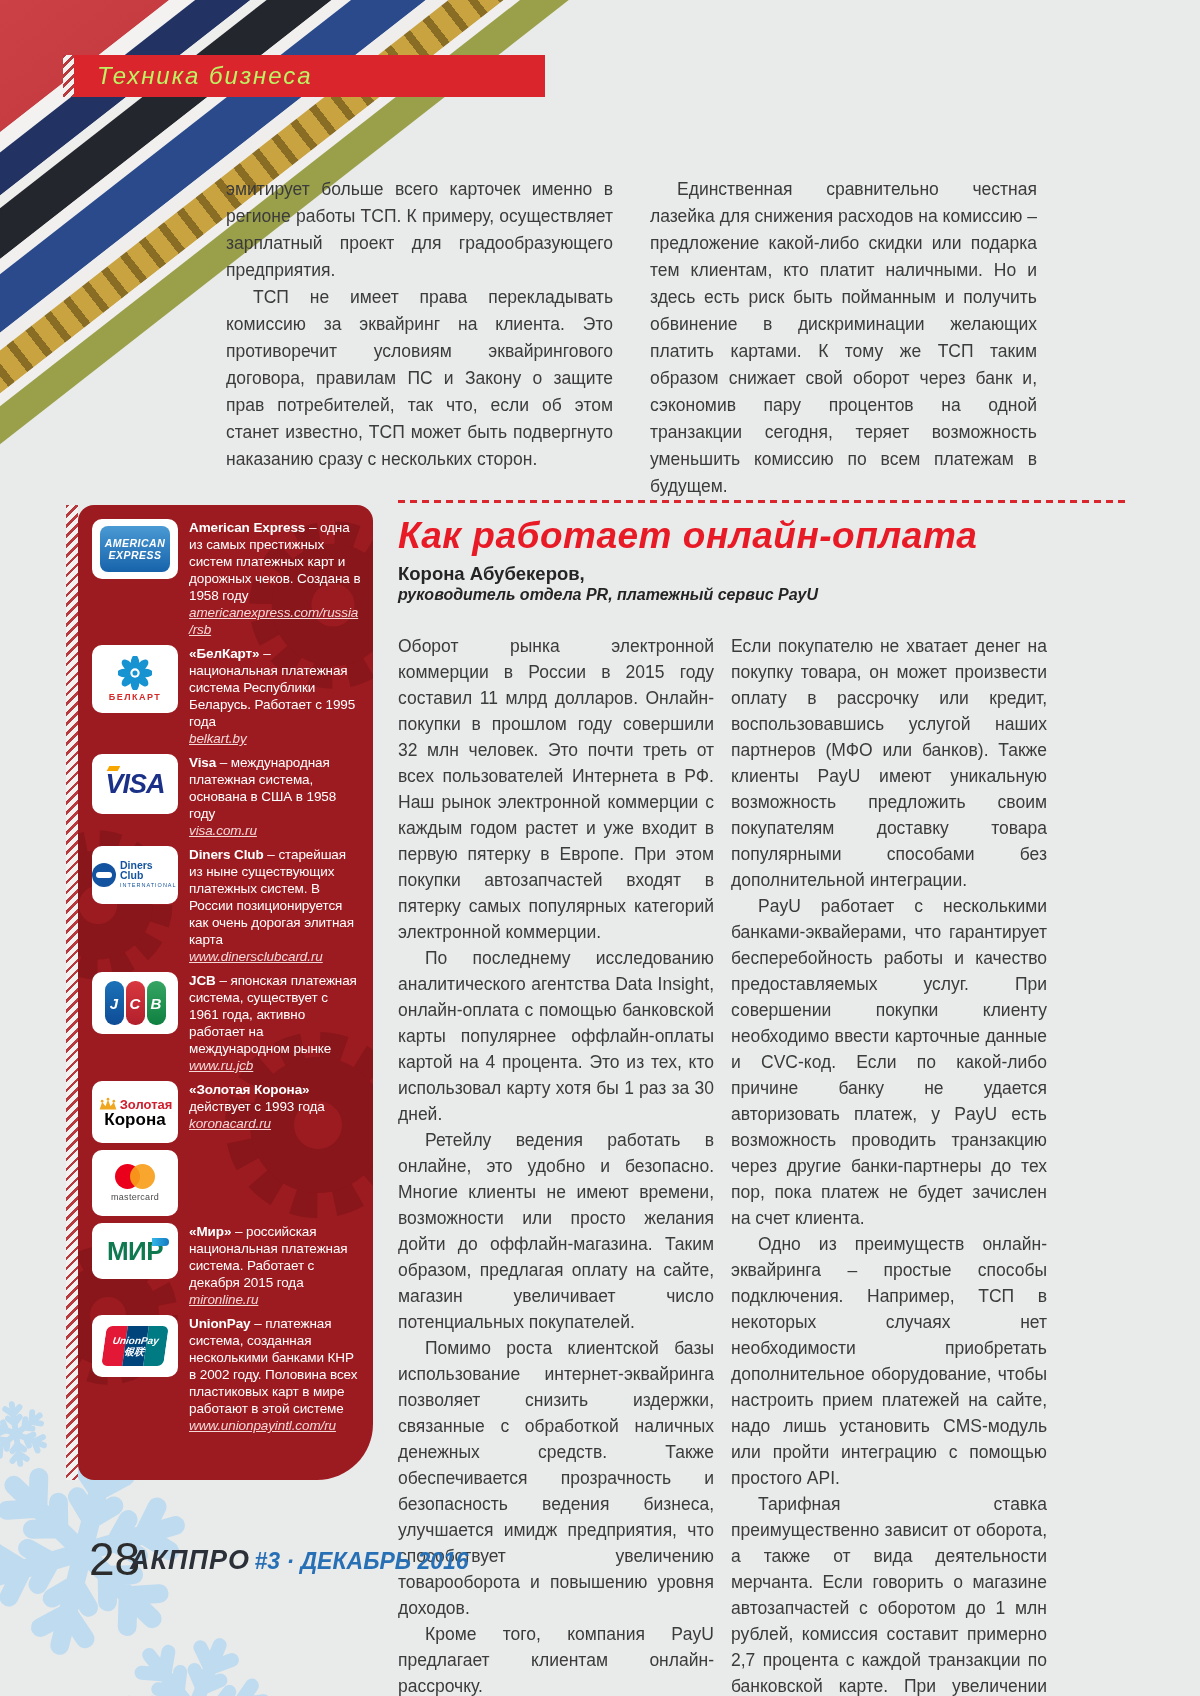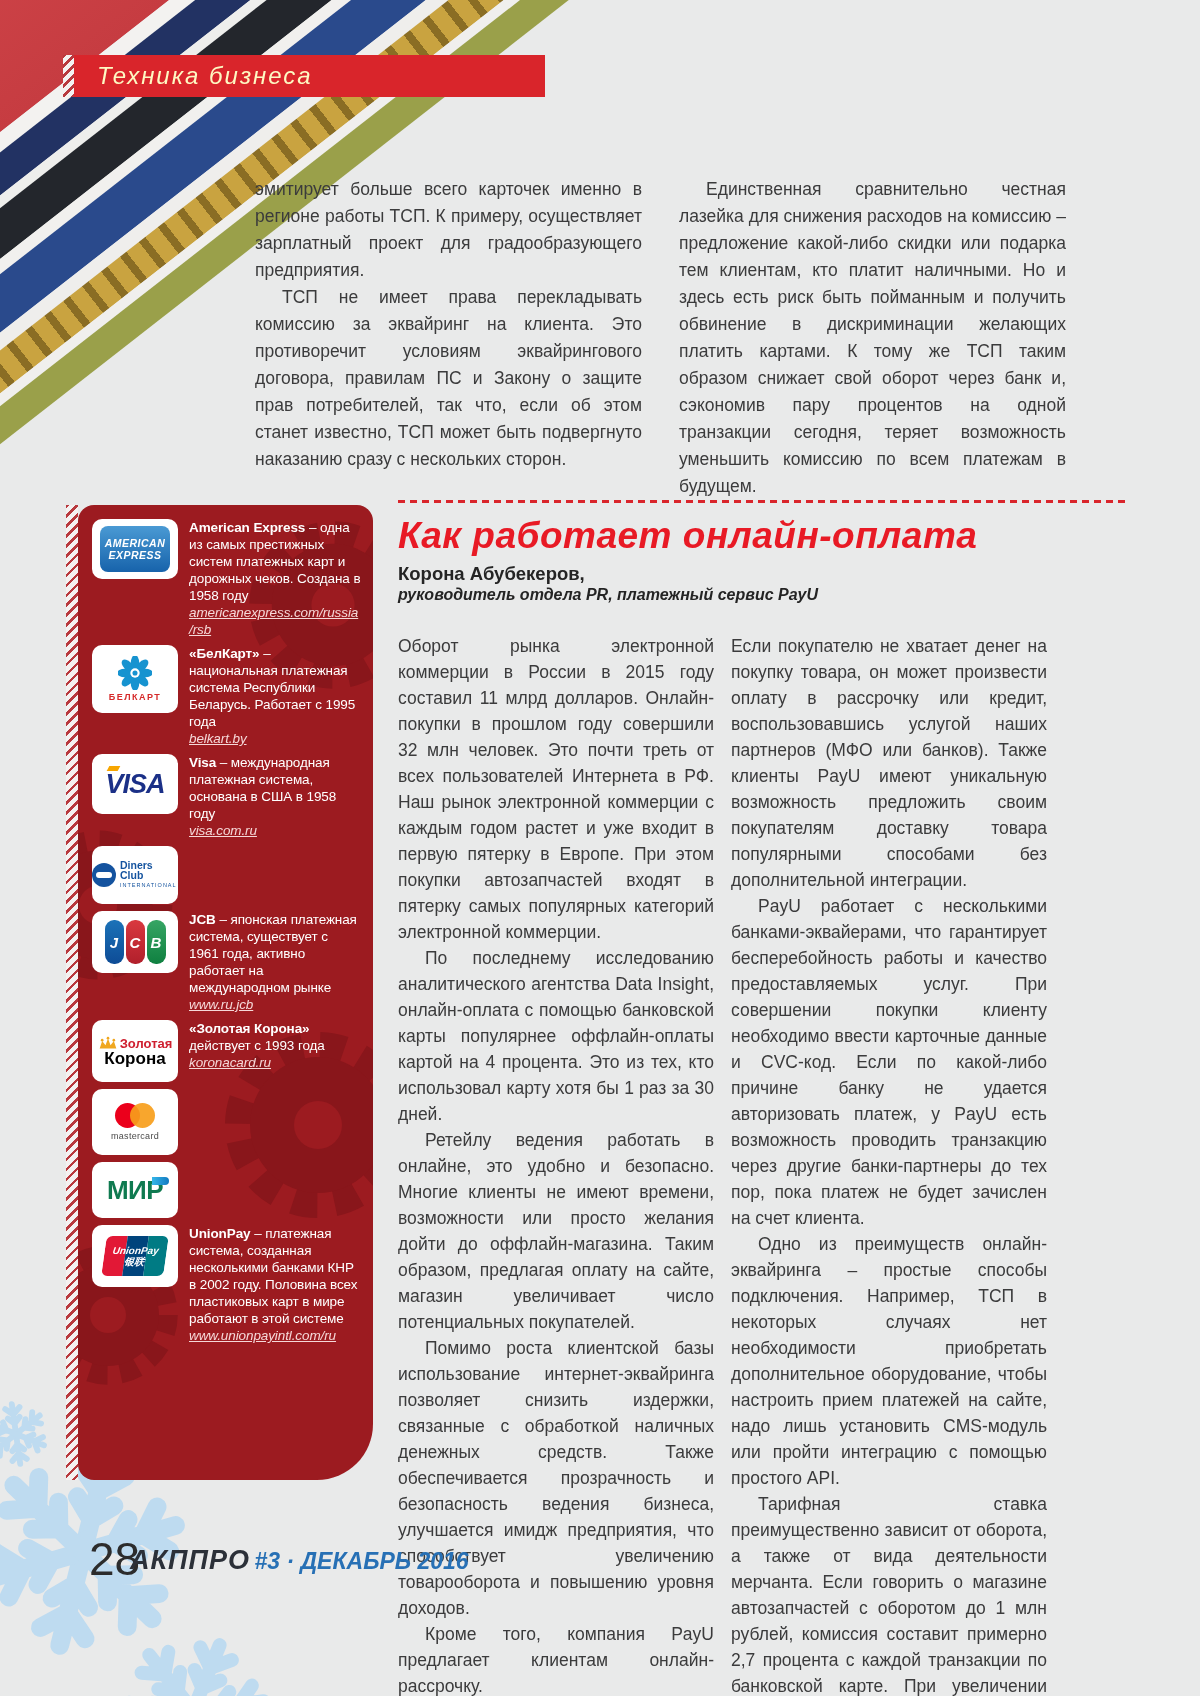--- a/index.html
+++ b/index.html
@@ -21,24 +21,24 @@
   .c-w4{height:14px;background:#efeeec;}
   .c-gold{height:34px;background:repeating-linear-gradient(90deg,#c9a340 0 16px,#8a6d24 16px 24px);}
   .c-w5{height:10px;background:#f0efed;}
   .c-olive{height:30px;background:#9aa04a;}
 
   
   .banner{position:absolute;left:63px;top:55px;width:482px;height:42px;background:#d9252b;
           display:flex;align-items:center;z-index:5;}
   .banner::before{content:"";position:absolute;left:0;top:0;bottom:0;width:11px;
           background:repeating-linear-gradient(135deg,#b8393e 0 2.5px,#f4f1f1 2.5px 7px);}
-  .banner span{margin-left:34px;color:#fef9c3;font-style:italic;font-size:24px;letter-spacing:2px;}
-
-  
-  .intro{position:absolute;left:226px;top:176px;width:812px;display:flex;gap:37px;z-index:2;margin-left:29px;}
+  .banner span{margin-left:34px;color:#bef264;font-style:italic;font-size:24px;letter-spacing:2px;}
+
+  
+  .intro{position:absolute;left:226px;top:176px;width:812px;display:flex;gap:37px;z-index:2;}
   .intro .col{width:387px;font-size:17.5px;line-height:27px;}
   .col p{margin:0;text-align:justify;}
   .ind{text-indent:27px;}
 
   
   .ahead{position:absolute;left:398px;top:500px;width:730px;z-index:2;}
   .rule{height:3px;background:repeating-linear-gradient(90deg,#d9252b 0 7px,transparent 7px 12px);}
   .atitle{margin:12px 0 6px;color:#e81a25;font-size:37px;font-weight:bold;font-style:italic;letter-spacing:.5px;}
   .author{font-size:18.5px;font-weight:bold;color:#242424;}
   .role{font-size:16px;font-weight:bold;font-style:italic;color:#242424;margin-top:1px;}
@@ -276,20 +276,25 @@
       </div>
 
       <div class="sb-item">
         <div class="lb lb-diners">
           <span class="diners-circle"></span>
           <span class="diners-text">
             <span class="dc1">Diners Club</span>
             <span class="dc2">INTERNATIONAL</span>
           </span>
         </div>
+        <div class="sb-text">
+          <b>Diners Club</b>
+          <span>– старейшая из ныне существующих платежных систем. В России позиционируется как очень дорогая элитная карта</span>
+          <span class="sb-link">www.dinersclubcard.ru</span>
+        </div>
       </div>
 
       <div class="sb-item">
         <div class="lb lb-jcb">
           <span class="jcb-bar jcb-j">J</span>
           <span class="jcb-bar jcb-c">C</span>
           <span class="jcb-bar jcb-b">B</span>
         </div>
         <div class="sb-text">
           <b>JCB</b>
@@ -326,20 +331,25 @@
           </div>
           <span class="mc-word">mastercard</span>
         </div>
       </div>
 
       <div class="sb-item">
         <div class="lb lb-mir">
           <span class="mir-word">МИР</span>
           <span class="mir-wing"></span>
         </div>
+        <div class="sb-text">
+          <b>«Мир»</b>
+          <span>– российская национальная платежная система. Работает с декабря 2015 года</span>
+          <span class="sb-link">mironline.ru</span>
+        </div>
       </div>
 
       <div class="sb-item">
         <div class="lb lb-up">
           <div class="up-inner">
             <span class="up-bar up-red"></span>
             <span class="up-bar up-blue"></span>
             <span class="up-bar up-green"></span>
             <span class="up-text">
               <span>UnionPay</span>

